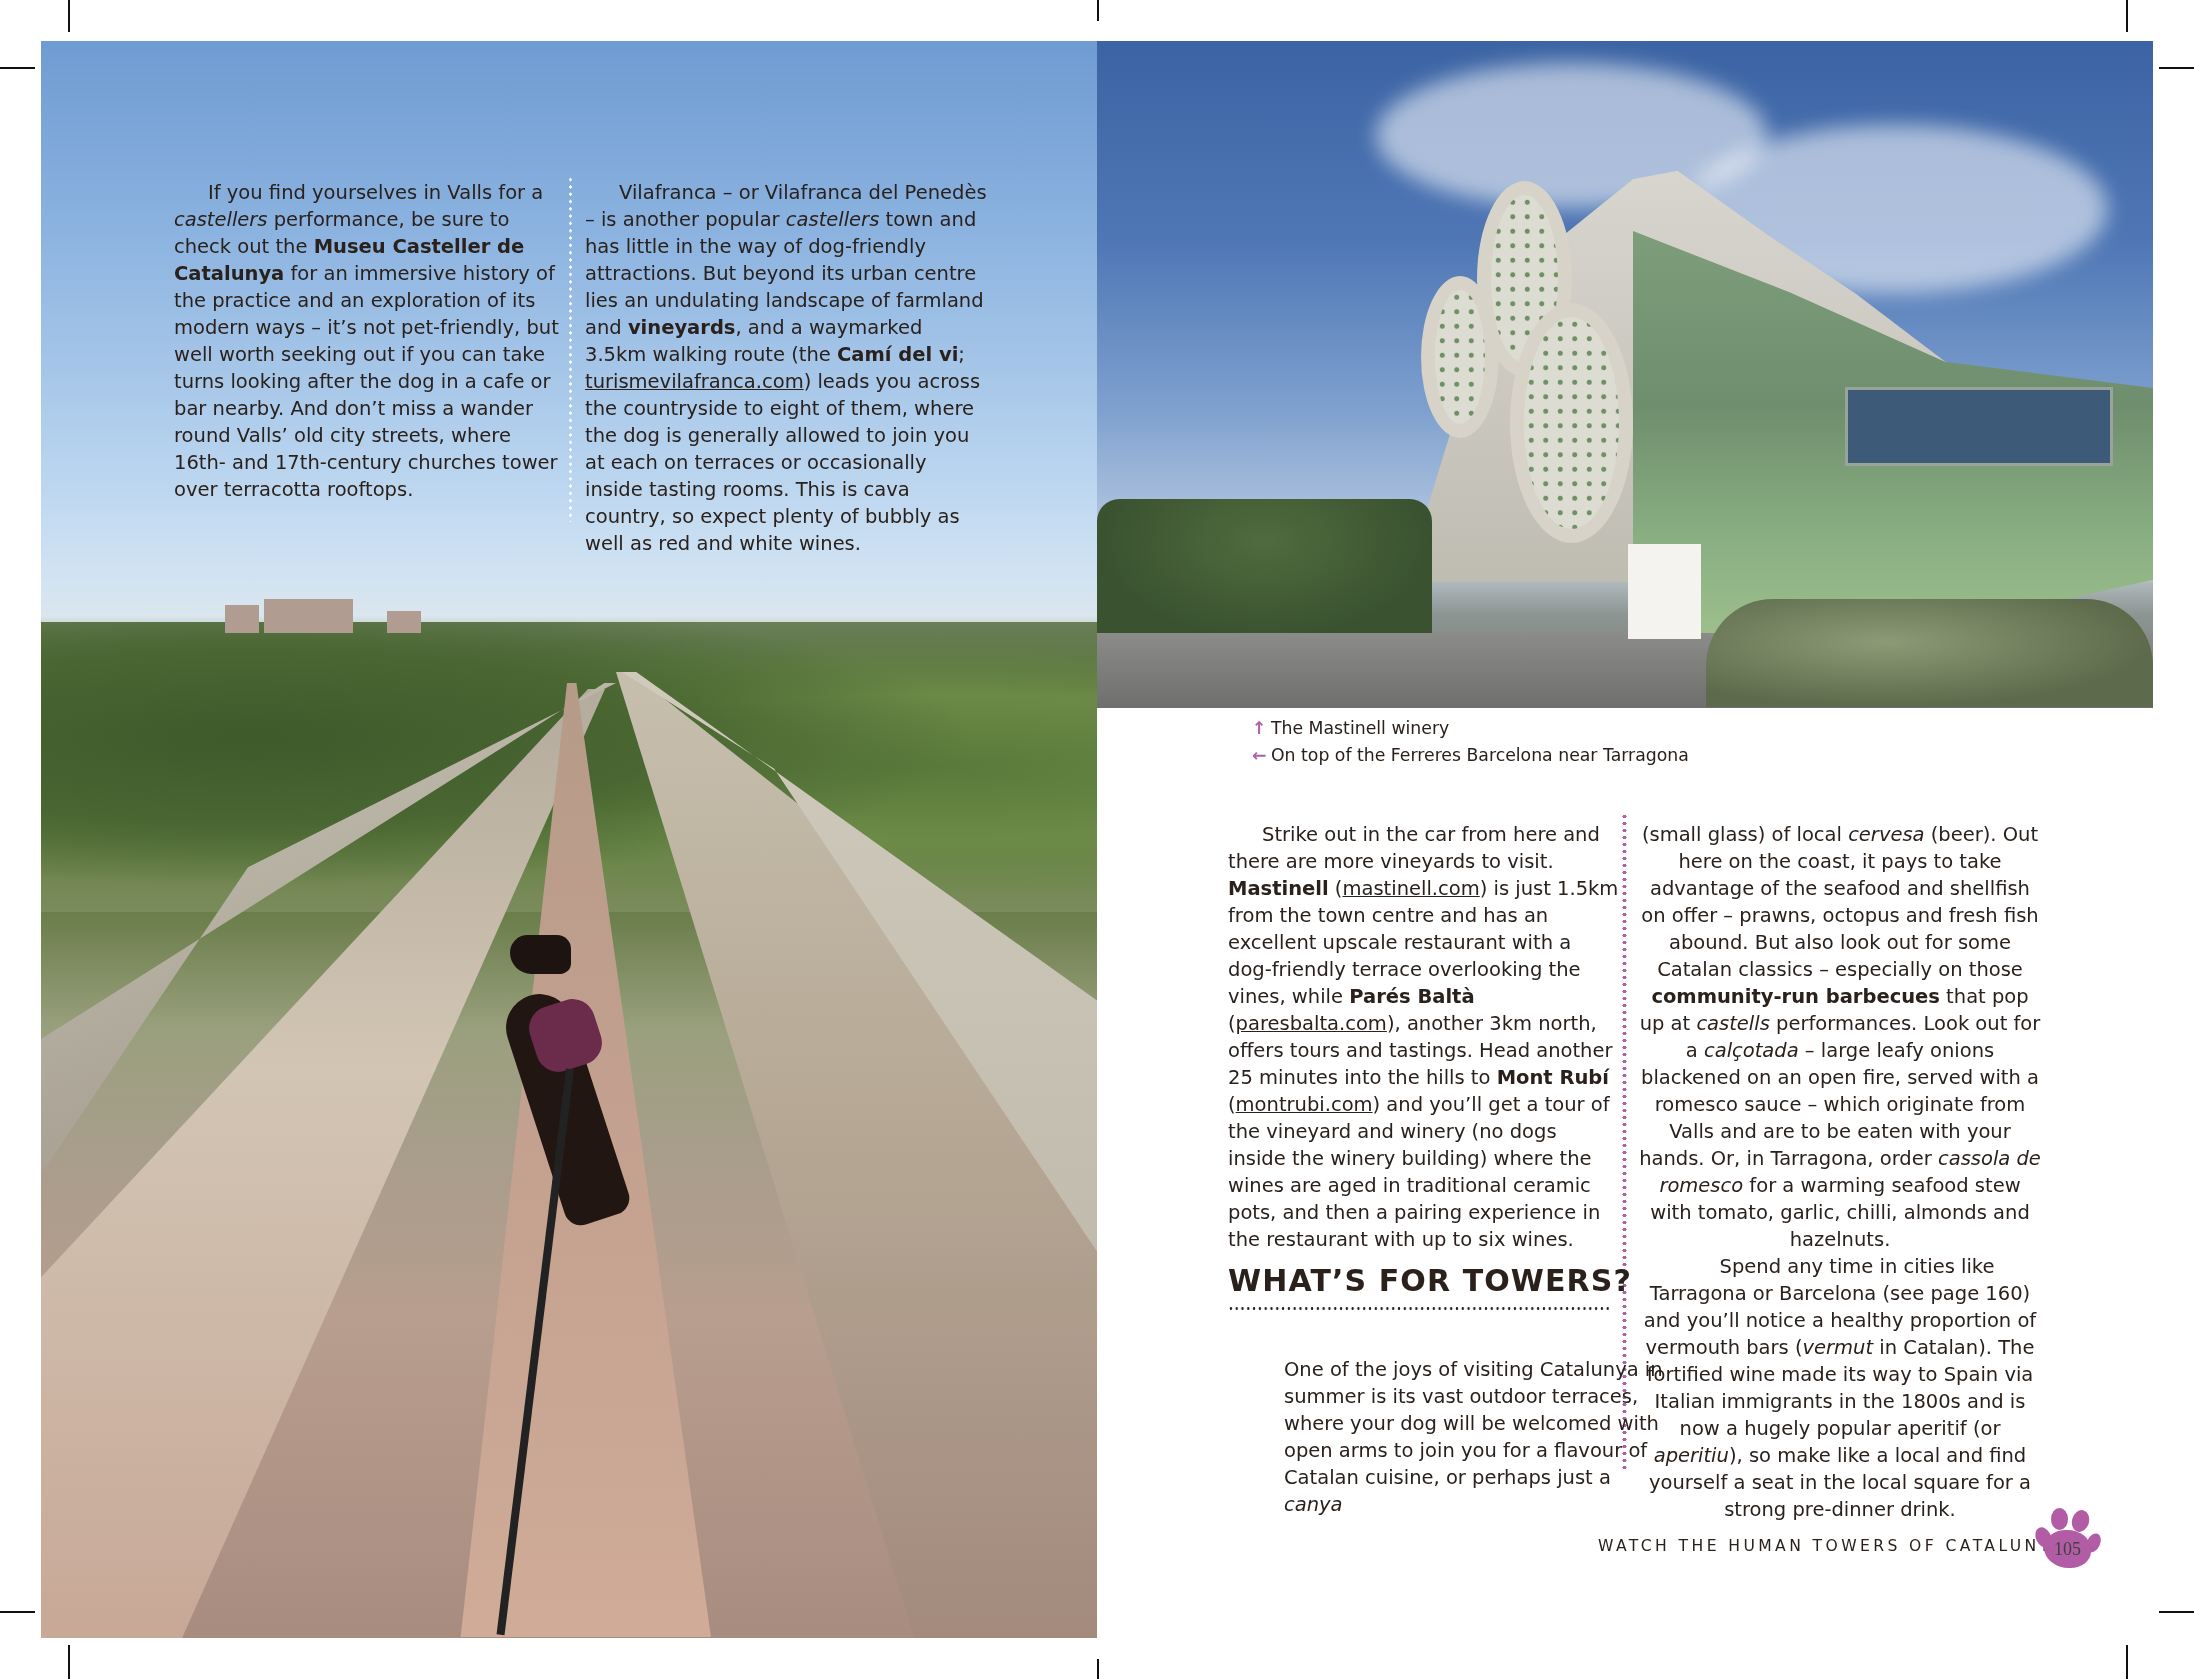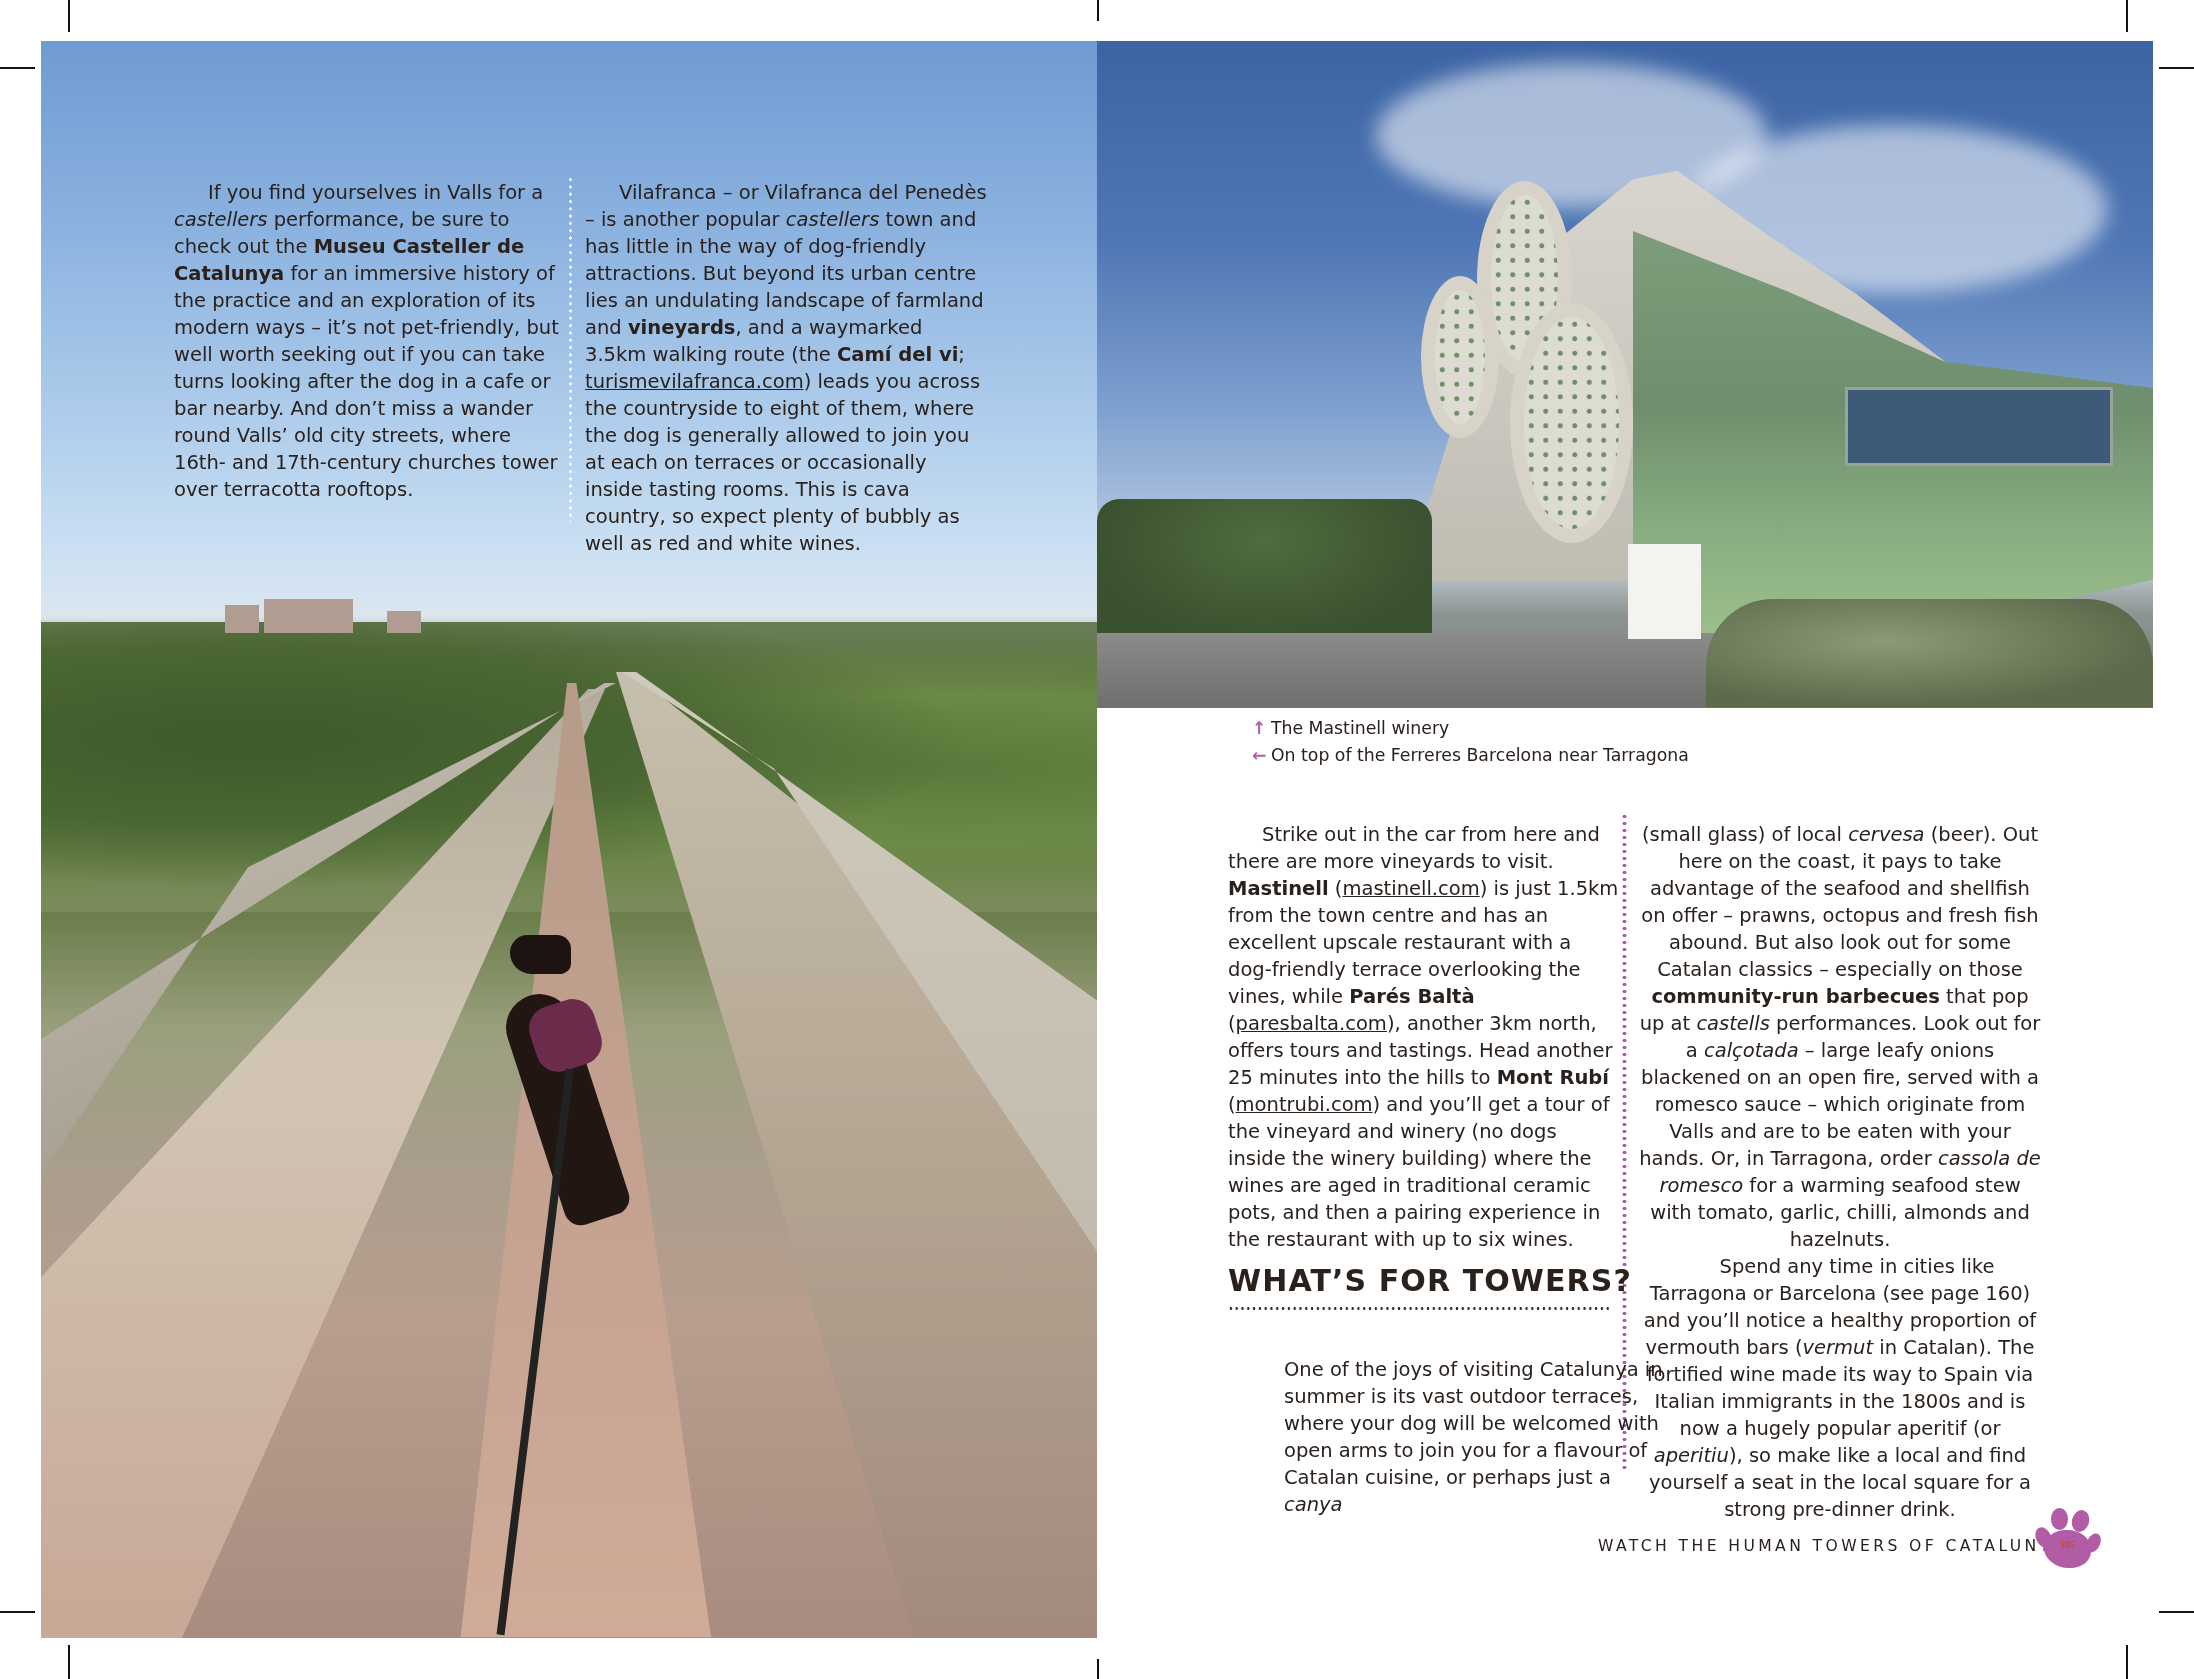--- a/index.html
+++ b/index.html
@@ -86,21 +86,21 @@
   .hdots { position:absolute; left:1228px; top:1307px; width:381px; height:3.4px;
      background-image: radial-gradient(circle, #2a211c 1.2px, transparent 1.5px);
      background-size:5.8px 3.4px; }
   #dinner-col { left:1284px; top:1328px; width:391px;margin-top:28px; }
 
   
   #footer-text { position:absolute; left:1598px; top:1537px; font-size:15.6px; letter-spacing:3.4px; color:#2a211c; }
   #paw { position:absolute; left:2036px; top:1508px; width:64px; height:61px; }
   .toe { position:absolute; background:#b35ca6; border-radius:50%; }
   .pad { position:absolute; left:7.8px; top:22.3px; width:47px; height:38px; background:#b35ca6; border-radius:48% 52% 45% 55%; }
-  #page-number { position:absolute; left:9px; top:31px; width:45px; text-align:center; color:#c2410c; font-family:"Liberation Serif", serif; font-size:10px; }
+  #page-number { position:absolute; left:9px; top:31px; width:45px; text-align:center; color:#404040; font-family:"Liberation Serif", serif; font-size:18px; }
 </style>
 </head>
 <body>
 
 <div class="crop v" style="left:68px; top:0;"></div>
 <div class="crop h" style="left:0; top:67px;"></div>
 <div class="crop v" style="left:1097px; top:0; height:20.7px;"></div>
 <div class="crop v" style="left:2126px; top:0;"></div>
 <div class="crop h" style="left:2159px; top:67px;"></div>
 <div class="crop h" style="left:0; top:1611px;"></div>

